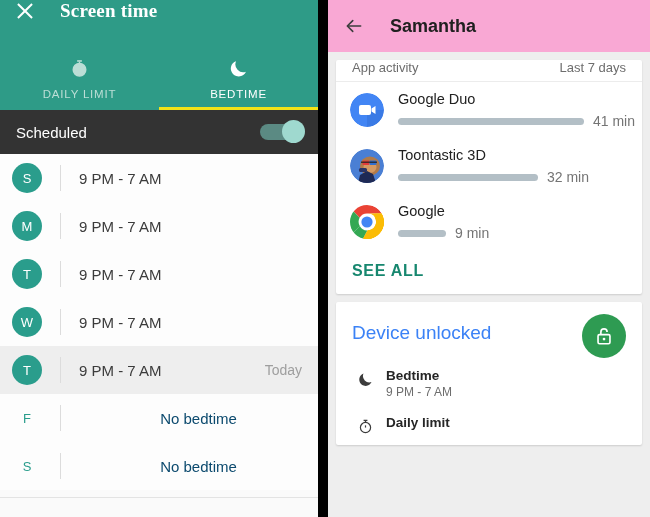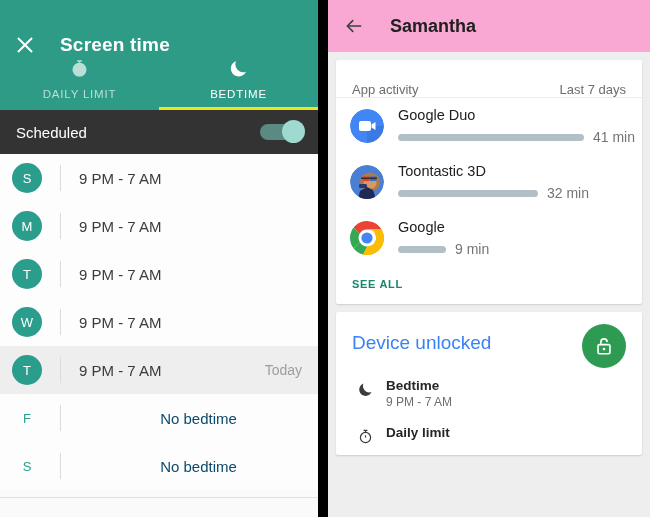--- a/index.html
+++ b/index.html
@@ -7,21 +7,21 @@
   body {
     font-family: "Liberation Sans", sans-serif;
     background:#000;
     position:relative;
   }
   .screen { position:absolute; top:0; left:0; width:650px; height:517px; display:flex; }
 
   
   .left { width:318px; height:517px; background:#fafafa; position:relative; overflow:hidden; }
   .lp-header { background:#2e9b87; height:110px; position:relative; }
-  .lp-topbar { display:flex; align-items:flex-end; height:56px; padding-left:14px; }
+  .lp-topbar { display:flex; align-items:flex-start; height:56px; padding-left:14px;font-family:Liberation Serif, serif; }
   .close-icon { width:22px; height:22px; position:relative; flex:none; cursor:pointer; }
   .close-icon:before, .close-icon:after {
     content:""; position:absolute; left:1px; top:10px; width:20px; height:2px; background:#fff;
   }
   .close-icon:before { transform:rotate(45deg); }
   .close-icon:after { transform:rotate(-45deg); }
   .lp-title { color:#fff; font-size:19px; font-weight:bold; margin-left:24px; letter-spacing:.2px; }
 
   .tabs { display:flex; height:54px; }
   .tab { flex:1; display:flex; flex-direction:column; align-items:center; justify-content:flex-start; cursor:pointer; padding-top:2px; }
@@ -54,33 +54,33 @@
   
   .divider-black { width:10px; height:517px; background:#000; flex:none; }
 
   
   .right { width:322px; height:517px; background:#eeeeee; position:relative; overflow:hidden; }
   .rp-header { background:#f9a8d4; height:52px; display:flex; align-items:center; padding-left:16px; }
   .back-icon { width:20px; height:20px; position:relative; flex:none; cursor:pointer; }
   .rp-title { font-size:18px; font-weight:bold; color:#202020; margin-left:26px; }
 
   .card { background:#fff; margin:8px; border-radius:2px; box-shadow:0 1px 2px rgba(0,0,0,.14); }
-  .card-head { display:flex; align-items:flex-end; height:38px; padding:0 16px; border-bottom:1px solid #ececec; }
+  .card-head { display:flex; align-items:flex-start; height:22px; padding:0 16px; border-bottom:1px solid #ececec; }
   .card-head .ch-left { font-size:13px; color:#6d6d6d; flex:1; }
   .card-head .ch-right { font-size:13px; color:#6d6d6d; }
 
   .app-row { display:flex; align-items:center; padding:9px 16px 9px 14px; }
   .app-icon { width:34px; height:34px; border-radius:50%; flex:none; position:relative; overflow:hidden; }
   .app-body { margin-left:14px; flex:1; }
   .app-name { font-size:14.5px; color:#212121; }
   .app-meter { display:flex; align-items:center; margin-top:6px; }
   .bar { height:7px; border-radius:4px; background:#b3bfc6; }
   .bar-time { font-size:14px; color:#747474; margin-left:9px; white-space:nowrap; }
 
-  .see-all { padding:12px 16px 14px 16px; font-size:11px; letter-spacing:.7px; color:#17876f; font-weight:bold; cursor:pointer; }
+  .see-all { padding:12px 16px 14px 16px; font-size:16px; letter-spacing:.7px; color:#17876f; font-weight:bold; cursor:pointer; }
 
   .status-card { background:#fff; margin:8px; border-radius:2px; box-shadow:0 1px 2px rgba(0,0,0,.14); padding:14px 16px 0 16px; position:relative; }
   .sc-sub { font-size:11.5px; color:#6d6d6d; }
   .sc-title { font-size:19px; color:#3b82f6; margin-top:6px; }
   .lock-badge { position:absolute; right:16px; top:12px; width:44px; height:44px; border-radius:50%; background:#2e9b52; display:flex; align-items:center; justify-content:center; }
   .sc-rows { margin-top:18px; }
   .sc-row { display:flex; align-items:flex-start; padding:6px 0 10px 0; }
   .sc-ico { width:26px; flex:none; display:flex; justify-content:center; padding-top:3px; }
   .sc-texts { margin-left:8px; }
   .sc-r-title { font-size:13.5px; color:#262626; font-weight:bold; }

